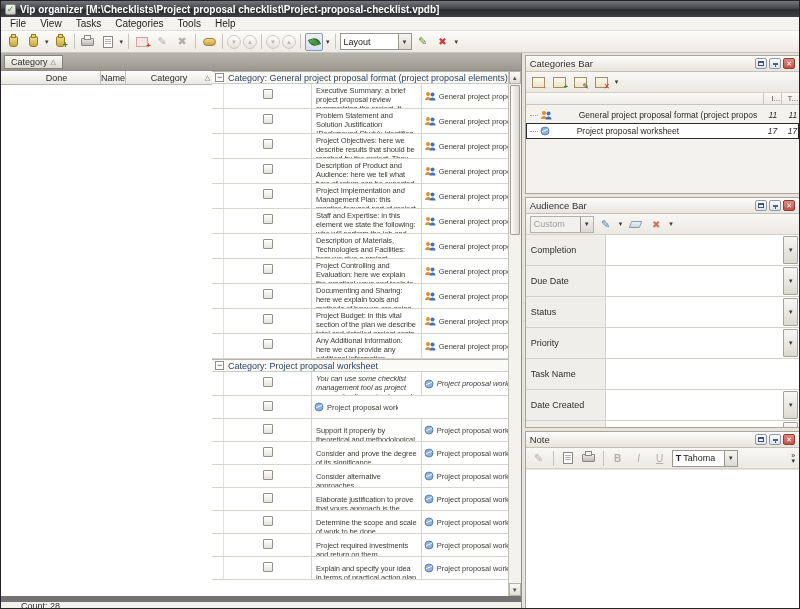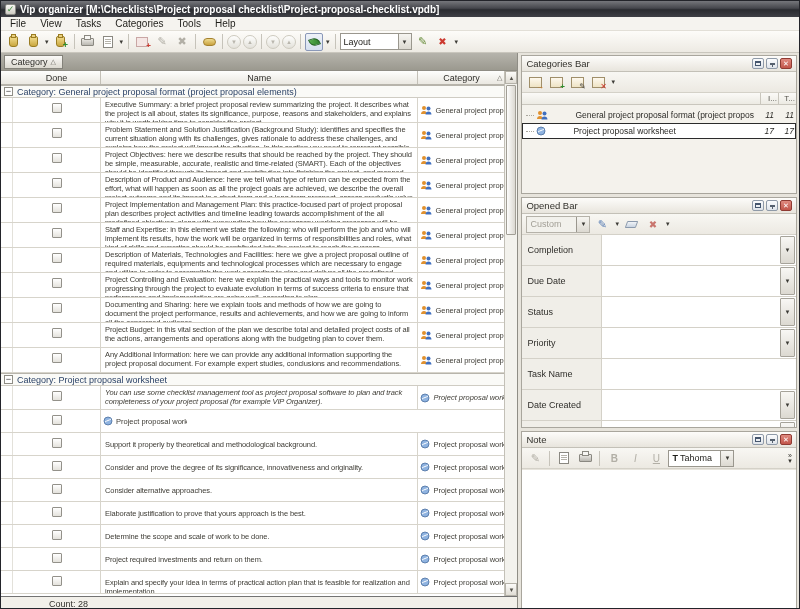--- a/index.html
+++ b/index.html
@@ -43,21 +43,21 @@
     border-left:1px solid #9a978e;font-size:6px;display:flex;align-items:center;justify-content:center;color:#3c3b36;}
   .combo.disabled{background:#f2f1ec;color:#a19e95;border-color:#b5b2a9;justify-content:center;}
   
   .main{display:flex;height:557px;}
   .grid-col{width:599px;display:flex;flex-direction:column;background:#fff;border-right:1px solid #8f8d85;}
   .band{height:18px;background:linear-gradient(#b6b4ac,#9b998f);display:flex;align-items:center;padding-left:3px;border-bottom:1px solid #8f8d85;flex:0 0 auto;}
   .chip{height:14px;display:flex;align-items:center;gap:3px;padding:0 6px;background:linear-gradient(#fbfaf8,#dcd9d0);
     border:1px solid #84827a;font-size:9px;color:#2f2e2a;}
   .sort{font-size:7px;color:#6b6962;}
   .grid-body-wrap{flex:1;display:flex;overflow:hidden;background:#fff;}
-  .grid-inner{flex:1;display:flex;flex-direction:column;overflow:hidden;}
+  .grid-inner{flex:1;display:flex;flex-direction:row;overflow:hidden;}
   .colheaders{height:14px;display:flex;background:linear-gradient(#fefefd,#eae8e1);border-bottom:1px solid #b7b4ab;
     font-size:9px;color:#2f2e2a;flex:0 0 auto;}
   .ch{border-right:1px solid #c3c0b7;display:flex;align-items:center;justify-content:center;}
   .ch-indent{width:12px;border-right:none;}
   .ch-done{width:88px;}
   .ch-name{flex:1;}
   .ch-cat{width:86px;border-right:none;position:relative;}
   .ch-cat .sort{position:absolute;right:2px;}
   .rows{flex:1;overflow:hidden;background:#fff;}
   .group-row{height:13px;display:flex;align-items:center;gap:4px;padding-left:3px;background:#fafaf7;
@@ -71,22 +71,22 @@
   .c-indent{width:12px;border-right:1px solid #e3e1da;flex:0 0 auto;}
   .c-done{width:88px;border-right:1px solid #d7d4cb;display:flex;justify-content:center;align-items:flex-start;padding-top:5px;flex:0 0 auto;}
   .cb{width:10px;height:10px;border:1px solid #93918a;background:linear-gradient(#ffffff,#e4e2dc);border-radius:1px;}
   .c-name{flex:1;border-right:1px solid #d7d4cb;padding:2px 4px 0 4px;font-size:7.5px;line-height:9px;color:#3e3c35;
     overflow:hidden;letter-spacing:-0.1px;}
   .g2 .c-name{padding-top:7px;}
   .g2.first .c-name{padding-top:2px;}
   .c-cat{width:86px;display:flex;align-items:center;gap:3px;padding:0 2px;font-size:7.5px;color:#3e3c35;
     overflow:hidden;white-space:nowrap;flex:0 0 auto;}
   .c-cat svg{flex:0 0 auto;}
-  .gfooter{height:14px;background:#f2f0ea;border-top:1px solid #737373;display:flex;align-items:center;
-    padding-left:48px;font-size:9px;color:#33322d;flex:0 0 auto;}
+  .gfooter{height:14px;background:#f2f0ea;border-top:6px solid #737373;display:flex;align-items:center;
+    padding-left:20px;font-size:9px;color:#33322d;flex:0 0 auto;}
   
   .vsb{width:13px;background:#f3f2ed;border-left:1px solid #c3c0b7;display:flex;flex-direction:column;flex:0 0 auto;}
   .sbtn{height:13px;background:linear-gradient(#fcfbf9,#e0ddd5);border:1px solid #b5b2a9;display:flex;
     align-items:center;justify-content:center;font-size:6px;color:#55534c;flex:0 0 auto;}
   .thumb{height:150px;margin:1px;background:linear-gradient(90deg,#fdfdfc,#dbd8d1);border:1px solid #a19e95;border-radius:1px;}
   .sspacer{flex:1;}
   
   .right{flex:1;display:flex;flex-direction:column;gap:3px;padding:2px 2px 0 3px;background:#e7e4dc;}
   .panel{border:1px solid #a9a69d;background:#f4f2ec;display:flex;flex-direction:column;overflow:hidden;}
   .phead{height:16px;display:flex;align-items:center;padding:0 4px;flex:0 0 auto;
@@ -640,21 +640,21 @@
               </svg>
     <span class="cname">Project proposal worksheet</span>
     <span class="v">17</span>
     <span class="v">17</span>
   </div>
           </div>
       </div>
 
       <div class="panel" style="height:231px">
         <div class="phead">
-          <span>Opened Bar</span>
+          <span>Audience Bar</span>
           <span class="pbtns">
             <span class="pb">
                 <span class="inbox"></span>
               </span>
             <span class="pb">
                 <span class="pinhead"></span>
                 <span class="pinstem"></span>
               </span>
             <span class="pb close">✕</span>
           </span>

